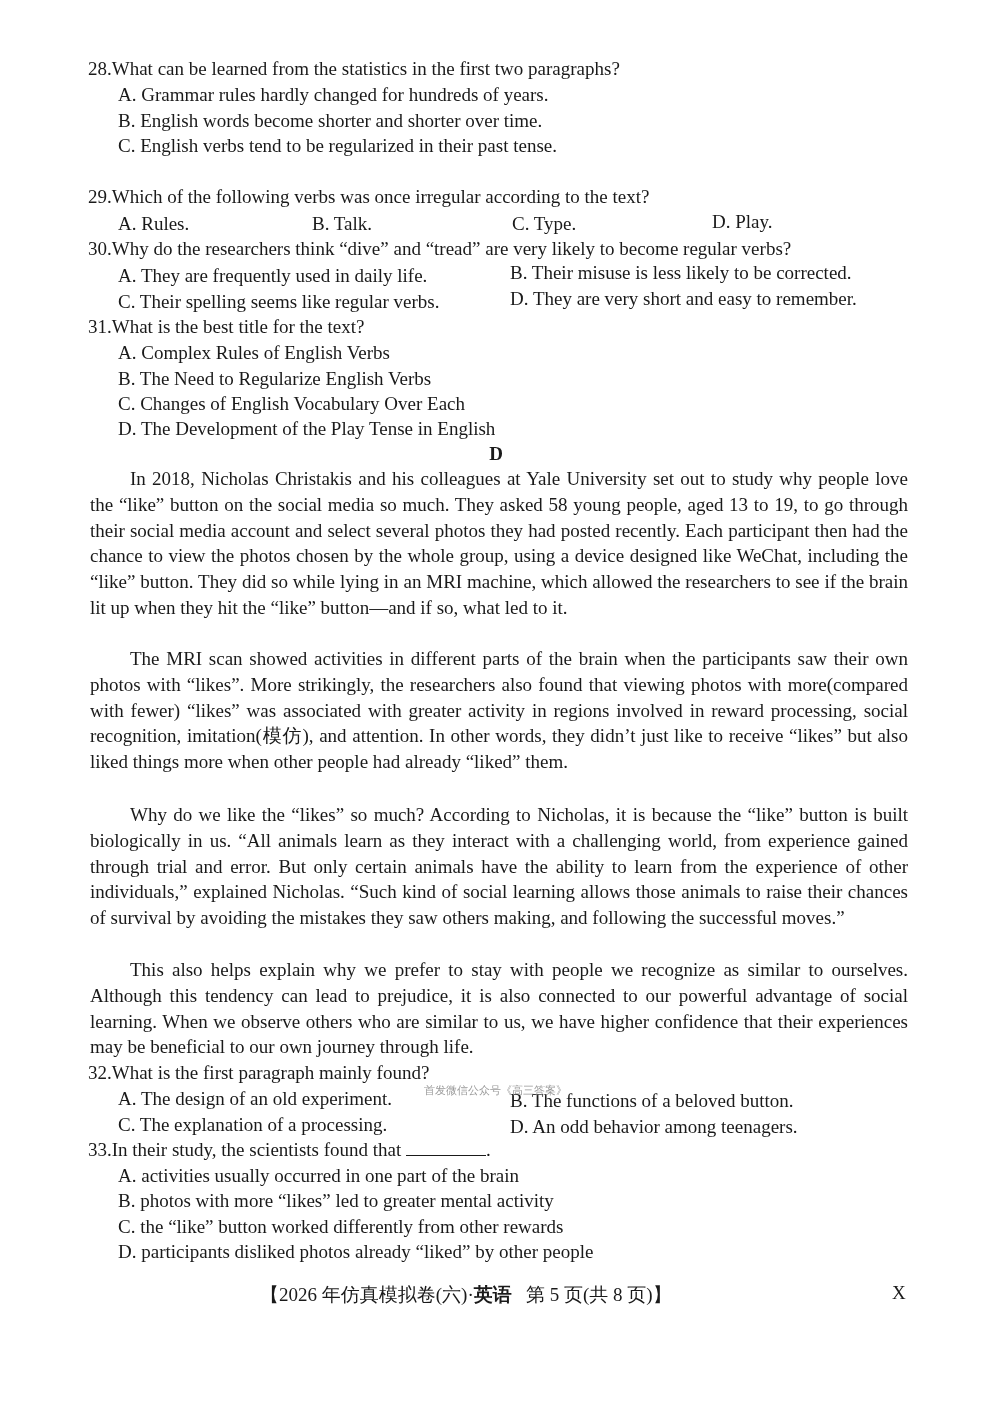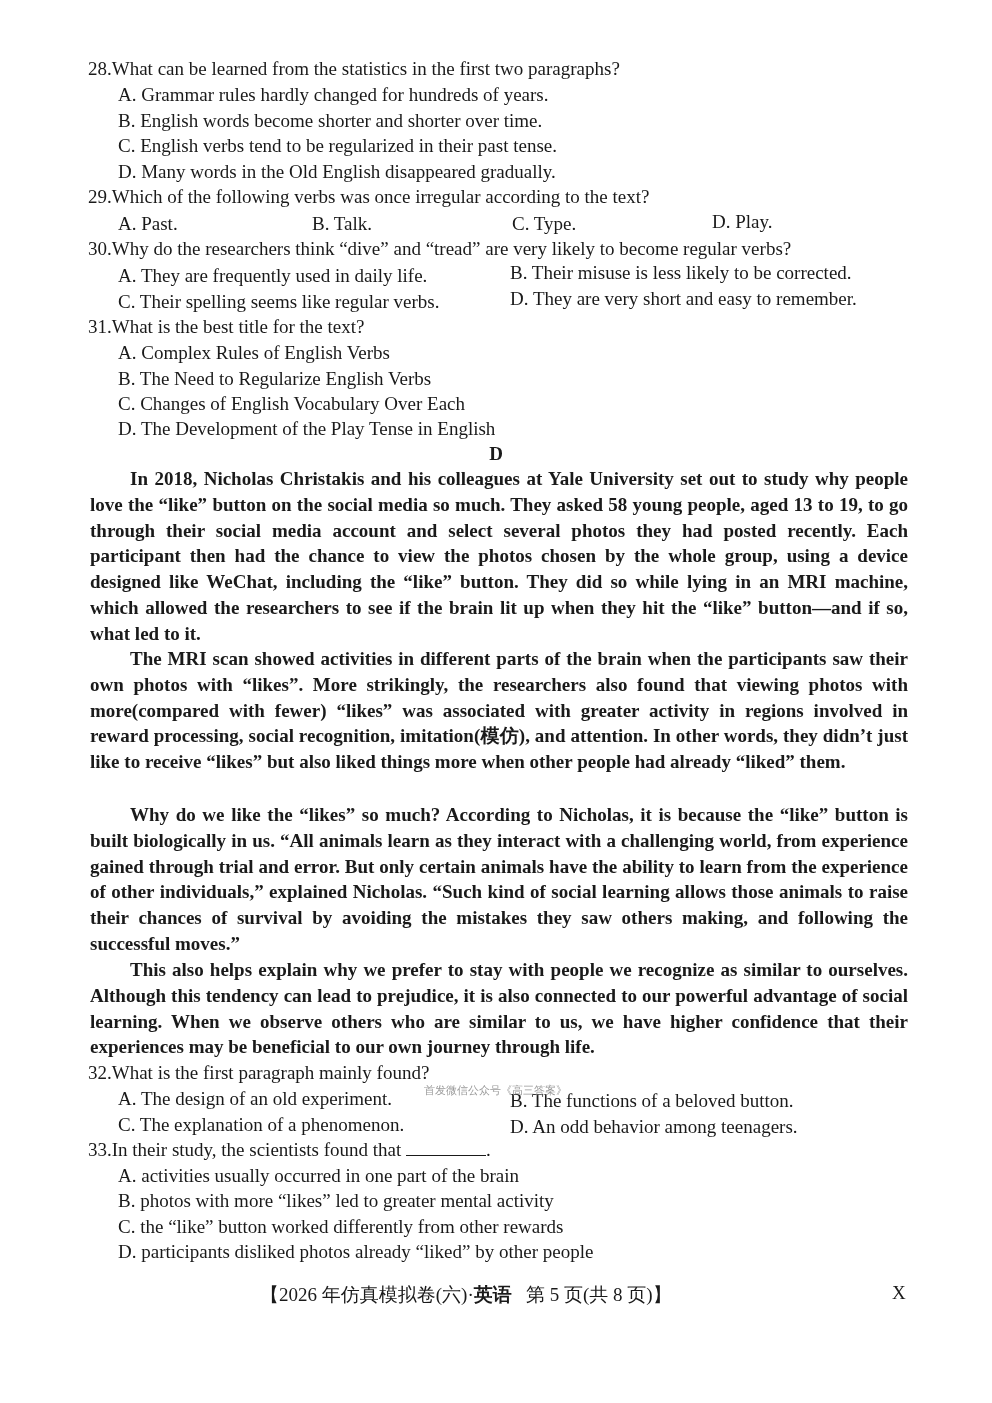--- a/index.html
+++ b/index.html
@@ -12,21 +12,21 @@
   .line {
     position: absolute; white-space: nowrap;
     font-size: 19px; line-height: 26px;
   }
   .q { left: 88px; }
   .opt { left: 118px; }
   .opt2 { left: 510px; }
   .para {
     position: absolute; left: 90px; width: 818px;
     font-size: 19px; line-height: 25.8px;
-    text-align: justify; text-indent: 40px; font-weight: bold;
+    text-align: justify; text-indent: 40px;
   }
   .section-letter {
     position: absolute; left: 0; width: 992px; text-align: center;
     font-weight: bold; font-size: 19px; top: 443px;
   }
   .blank {
     display: inline-block; width: 80px; border-bottom: 1px solid #1a1a1a;
     height: 18px; vertical-align: baseline;
   }
   .watermark {
@@ -46,24 +46,23 @@
 </style>
 </head>
 <body>
 
 <div class="page">
 
   <div class="line q" style="top:56px"><span>28.</span><span>What can be learned from the statistics in the first two paragraphs?</span></div>
   <div class="line opt" style="top:108px">B. English words become shorter and shorter over time.</div>
   <div class="line opt" style="top:82px">A. Grammar rules hardly changed for hundreds of years.</div>
   <div class="line opt" style="top:133px">C. English verbs tend to be regularized in their past tense.</div>
-  <div class="line opt" style="top:159px">D. Many words in the Old English disappeared gradually.</div>
 
   <div class="line q" style="top:184px"><span>29.</span><span>Which of the following verbs was once irregular according to the text?</span></div>
-  <div class="line" style="top:211px;left:118px">A. Past.</div>
+  <div class="line" style="top:211px;left:118px">A. Rules.</div>
   <div class="line" style="top:211px;left:312px">B. Talk.</div>
   <div class="line" style="top:211px;left:512px">C. Type.</div>
   <div class="line" style="top:209px;left:712px">D. Play.</div>
 
   <div class="line q" style="top:236px"><span>30.</span><span>Why do the researchers think “dive” and “tread” are very likely to become regular verbs?</span></div>
   <div class="line opt" style="top:263px">A. They are frequently used in daily life.</div>
   <div class="line opt2" style="top:260px">B. Their misuse is less likely to be corrected.</div>
   <div class="line opt" style="top:289px">C. Their spelling seems like regular verbs.</div>
   <div class="line opt2" style="top:286px">D. They are very short and easy to remember.</div>
 
@@ -76,21 +75,21 @@
   <div class="section-letter">D</div>
 
   <div class="para" style="top:466px">In 2018, Nicholas Christakis and his colleagues at Yale University set out to study why people love the “like” button on the social media so much. They asked 58 young people, aged 13 to 19, to go through their social media account and select several photos they had posted recently. Each participant then had the chance to view the photos chosen by the whole group, using a device designed like WeChat, including the “like” button. They did so while lying in an MRI machine, which allowed the researchers to see if the brain lit up when they hit the “like” button—and if so, what led to it.</div>
   <div class="para" style="top:646px">The MRI scan showed activities in different parts of the brain when the participants saw their own photos with “likes”. More strikingly, the researchers also found that viewing photos with more(compared with fewer) “likes” was associated with greater activity in regions involved in reward processing, social recognition, imitation(模仿), and attention. In other words, they didn’t just like to receive “likes” but also liked things more when other people had already “liked” them.</div>
   <div class="para" style="top:802px">Why do we like the “likes” so much? According to Nicholas, it is because the “like” button is built biologically in us. “All animals learn as they interact with a challenging world, from experience gained through trial and error. But only certain animals have the ability to learn from the experience of other individuals,” explained Nicholas. “Such kind of social learning allows those animals to raise their chances of survival by avoiding the mistakes they saw others making, and following the successful moves.”</div>
   <div class="para" style="top:957px">This also helps explain why we prefer to stay with people we recognize as similar to ourselves. Although this tendency can lead to prejudice, it is also connected to our powerful advantage of social learning. When we observe others who are similar to us, we have higher confidence that their experiences may be beneficial to our own journey through life.</div>
 
   <div class="line q" style="top:1060px"><span>32.</span><span>What is the first paragraph mainly found?</span></div>
   <div class="line opt" style="top:1086px">A. The design of an old experiment.</div>
   <div class="line opt2" style="top:1088px">B. The functions of a beloved button.</div>
-  <div class="line opt" style="top:1112px">C. The explanation of a phenomenon.</div>
+  <div class="line opt" style="top:1112px">C. The explanation of a processing.</div>
   <div class="line opt2" style="top:1114px">D. An odd behavior among teenagers.</div>
   <div class="watermark">首发微信公众号《高三答案》</div>
 
   <div class="line q" style="top:1137px"><span>33.</span><span>In their study, the scientists found that</span> <span class="blank"></span><span>.</span></div>
   <div class="line opt" style="top:1188px">B. photos with more “likes” led to greater mental activity</div>
   <div class="line opt" style="top:1163px">A. activities usually occurred in one part of the brain</div>
   <div class="line opt" style="top:1214px">C. the “like” button worked differently from other rewards</div>
   <div class="line opt" style="top:1239px">D. participants disliked photos already “liked” by other people</div>
 
   <div class="footer"><span>【2026 年仿真模拟卷(六)·</span><b>英语</b><span>&nbsp;&nbsp;&nbsp;</span><span>第 5 页(共 8 页)】</span></div>

